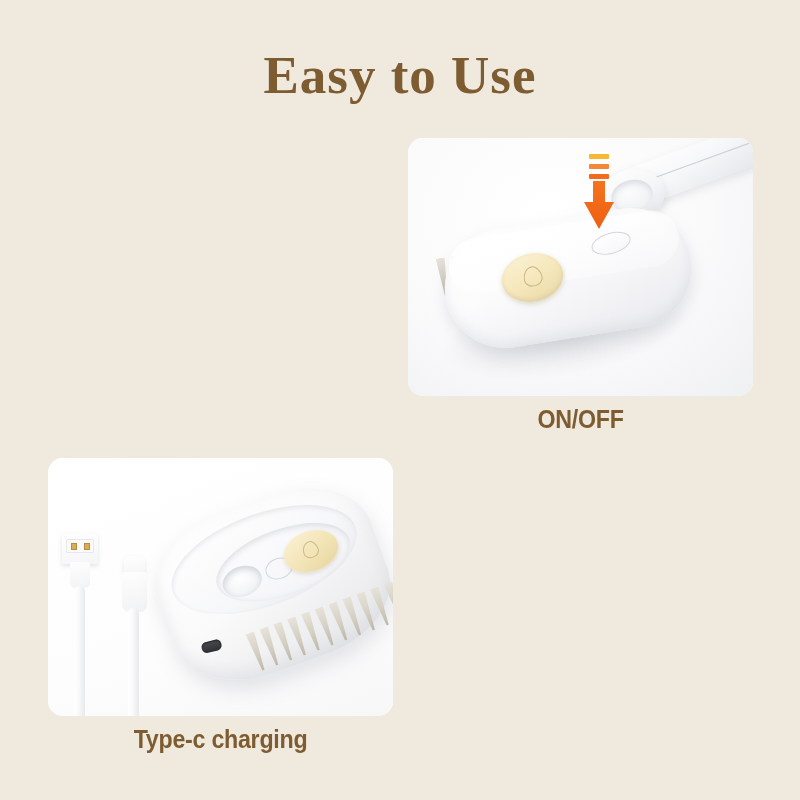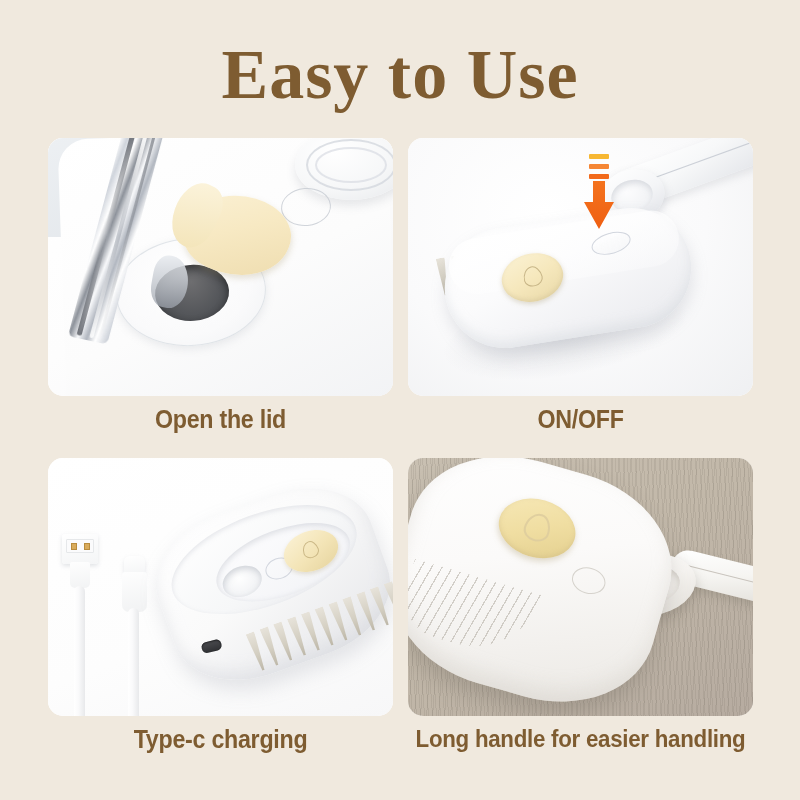--- a/index.html
+++ b/index.html
@@ -16,21 +16,21 @@
     position:relative;
   }
 
   
   .page-title{
     position:absolute;
     top:40px; left:0; width:800px;
     text-align:center;
     font-family:"Liberation Serif", serif;
     font-weight:bold;
-    font-size:70px;
+    font-size:53px;
     line-height:70px;
     letter-spacing:1px;
     color:#7E5C31;
     white-space:nowrap;
   }
 
   
   .grid{
     position:absolute;
     top:138px; left:48px;
@@ -475,49 +475,20 @@
     border-radius:0 0 70px 40px;
   }
 </style>
 </head>
 <body>
 
 <div class="page-title">Easy to Use</div>
 
 <div class="grid">
 
-  <div class="cell c1">
-    <div class="photo">
-      <div class="p1-bg"></div>
-      <div class="p1-counter-left"></div>
-      <div class="p1-body"></div>
-
-      <div class="p1-lid-cap">
-        <div class="p1-lid-ring"></div>
-        <div class="p1-lid-ring2"></div>
-      </div>
-
-      <div class="p1-circle-mark"></div>
-
-      <div class="p1-opening-outer">
-        <div class="p1-opening-inner"></div>
-      </div>
-
-      <div class="p1-flap"></div>
-      <div class="p1-flap2"></div>
-
-      <div class="p1-splash"></div>
-      <div class="p1-water">
-        <div class="p1-water-streak"></div>
-        <div class="p1-water-streak s2"></div>
-        <div class="p1-water-streak s3"></div>
-      </div>
-    </div>
-    <div class="caption">Open the lid</div>
-  </div>
 
   <div class="cell c3">
     <div class="photo">
       <div class="p3-bg"></div>
 
       <div class="usb-a">
         <div class="usb-a-mouth">
           <div class="usb-pin"></div>
           <div class="usb-pin"></div>
         </div>
@@ -599,36 +570,14 @@
       <div class="p2-arrow">
         <div class="bar b1"></div>
         <div class="bar b2"></div>
         <div class="bar b3"></div>
         <div class="head"></div>
       </div>
     </div>
     <div class="caption">ON/OFF</div>
   </div>
 
-  <div class="cell c4">
-    <div class="photo">
-      <div class="p4-bg"></div>
-
-      <div class="p4-handle">
-        <div class="p4-handle-line"></div>
-      </div>
-      <div class="p4-loop">
-        <div class="p4-loop-in"></div>
-      </div>
-
-      <div class="p4-dev">
-        <div class="p4-shell"></div>
-        <div class="p4-side-lines"></div>
-        <div class="p4-btn">
-          <div class="p4-btn-drop"></div>
-        </div>
-        <div class="p4-dot"></div>
-      </div>
-    </div>
-    <div class="caption">Long handle for easier handling</div>
-  </div>
 
 </div>
 
 </body></html>

